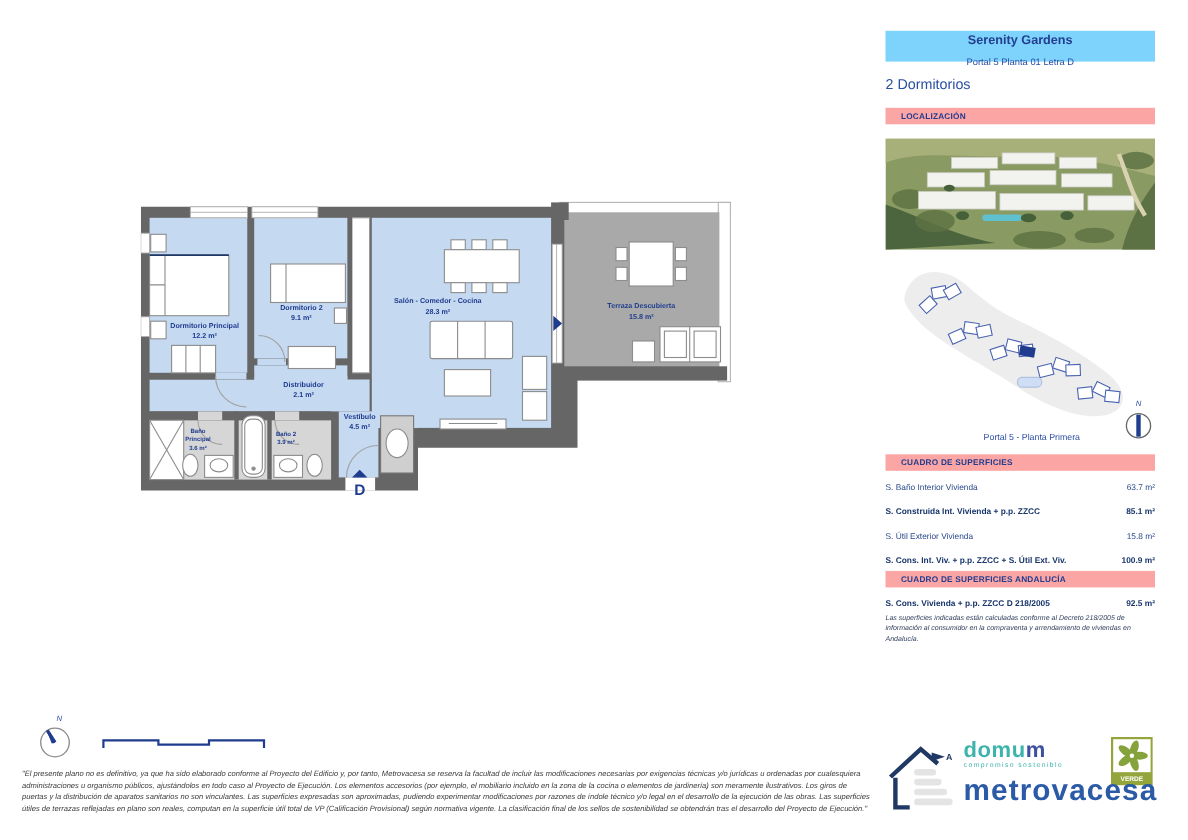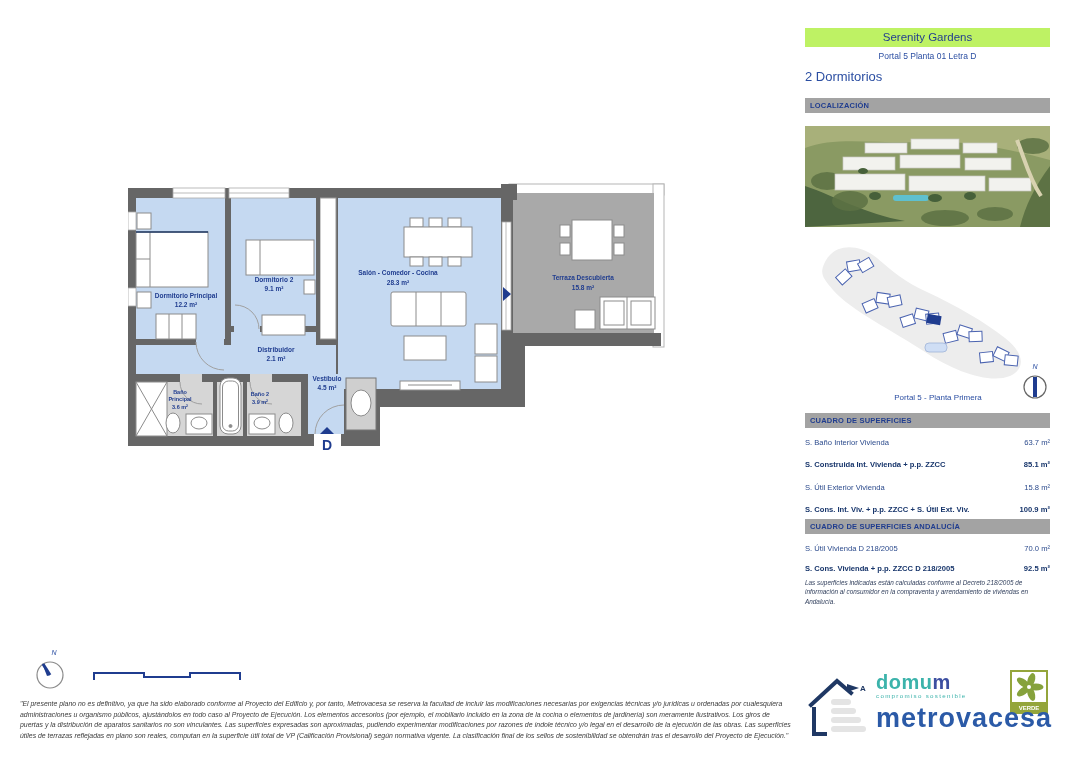--- a/index.html
+++ b/index.html
@@ -1,26 +1,26 @@
 <!DOCTYPE html>
 <html><head>
 <meta charset="utf-8">
 <style>
   html,body{margin:0;padding:0;background:#fff;}
   #page{position:relative;width:1080px;height:764px;background:#ffffff;
         font-family:"Liberation Sans",sans-serif;overflow:hidden;}
   .abs{position:absolute;}
   
   .side{left:805px;width:245px;}
-  .title-bar{top:28px;height:19px;background:#bef264;color:#233E8F;font-weight:normal;
+  .title-bar{top:28px;height:28px;background:#7dd3fc;color:#233E8F;font-weight:bold;
              font-size:11.5px;text-align:center;line-height:19px;}
   .subtitle{top:51px;width:245px;text-align:center;font-size:8.5px;color:#2B4EA2;}
   .bedrooms{top:69px;width:245px;font-size:13px;color:#2B4EA2;}
-  .secbar{height:15px;background:#a3a3a3;color:#1F3C8F;font-weight:bold;font-size:7.5px;
-          line-height:15px;padding-left:5px;box-sizing:border-box;letter-spacing:.2px;}
+  .secbar{height:15px;background:#fca5a5;color:#1F3C8F;font-weight:bold;font-size:7.5px;
+          line-height:15px;padding-left:14px;box-sizing:border-box;letter-spacing:.2px;}
   .photo-box{top:126px;height:101px;}
   .siteplan-box{top:230px;height:178px;}
   .tbl{left:805px;width:245px;}
   .trow{display:flex;justify-content:space-between;align-items:center;height:22.5px;
         font-size:7.6px;color:#2B4A8C;}
   .trow .val{font-weight:bold;color:#17356B;}
   .trow.bold .lbl,.trow.bold .val{font-weight:bold;color:#17356B;}
   .trow:not(.bold) .val{font-weight:normal;color:#2B4A8C;}
   .note{font-size:6.4px;font-style:italic;color:#33415E;line-height:1.45;}
   
@@ -288,24 +288,20 @@
       <span class="val">15.8 m²</span>
     </div>
     <div class="trow bold">
       <span class="lbl">S. Cons. Int. Viv. + p.p. ZZCC + S. Útil Ext. Viv.</span>
       <span class="val">100.9 m²</span>
     </div>
   </div>
 
   <div class="abs side secbar" style="top:519px">CUADRO DE SUPERFICIES ANDALUCÍA</div>
   <div class="abs tbl" style="top:538px">
-    <div class="trow" style="height:20px">
-      <span class="lbl">S. Útil Vivienda D 218/2005</span>
-      <span class="val">70.0 m²</span>
-    </div>
     <div class="trow bold" style="height:20px">
       <span class="lbl">S. Cons. Vivienda + p.p. ZZCC D 218/2005</span>
       <span class="val">92.5 m²</span>
     </div>
     <div class="note">Las superficies indicadas están calculadas conforme al Decreto 218/2005 de información al consumidor en la compraventa y arrendamiento de viviendas en Andalucía.</div>
   </div>
 
 
   <svg class="abs" style="left:807px;top:672px" width="64" height="70" viewBox="0 0 64 70">
     <g fill="#e4e4e4">

